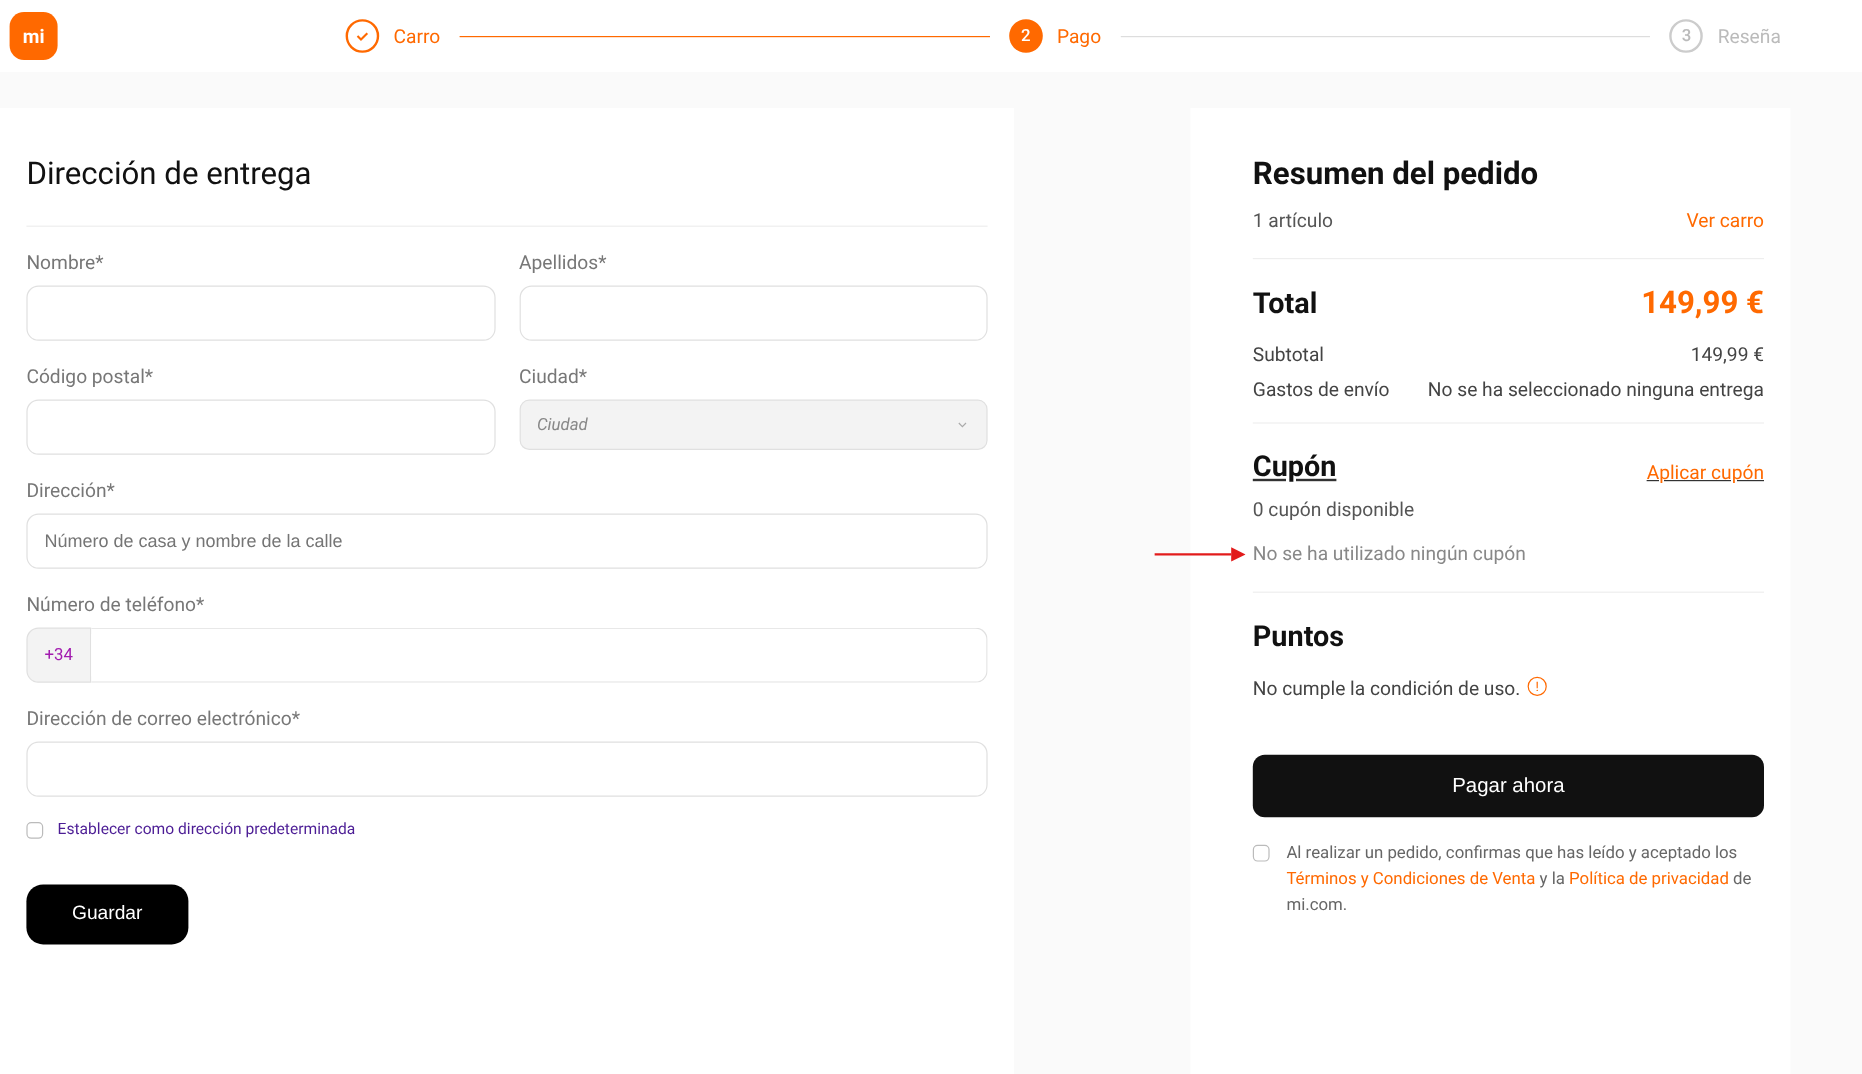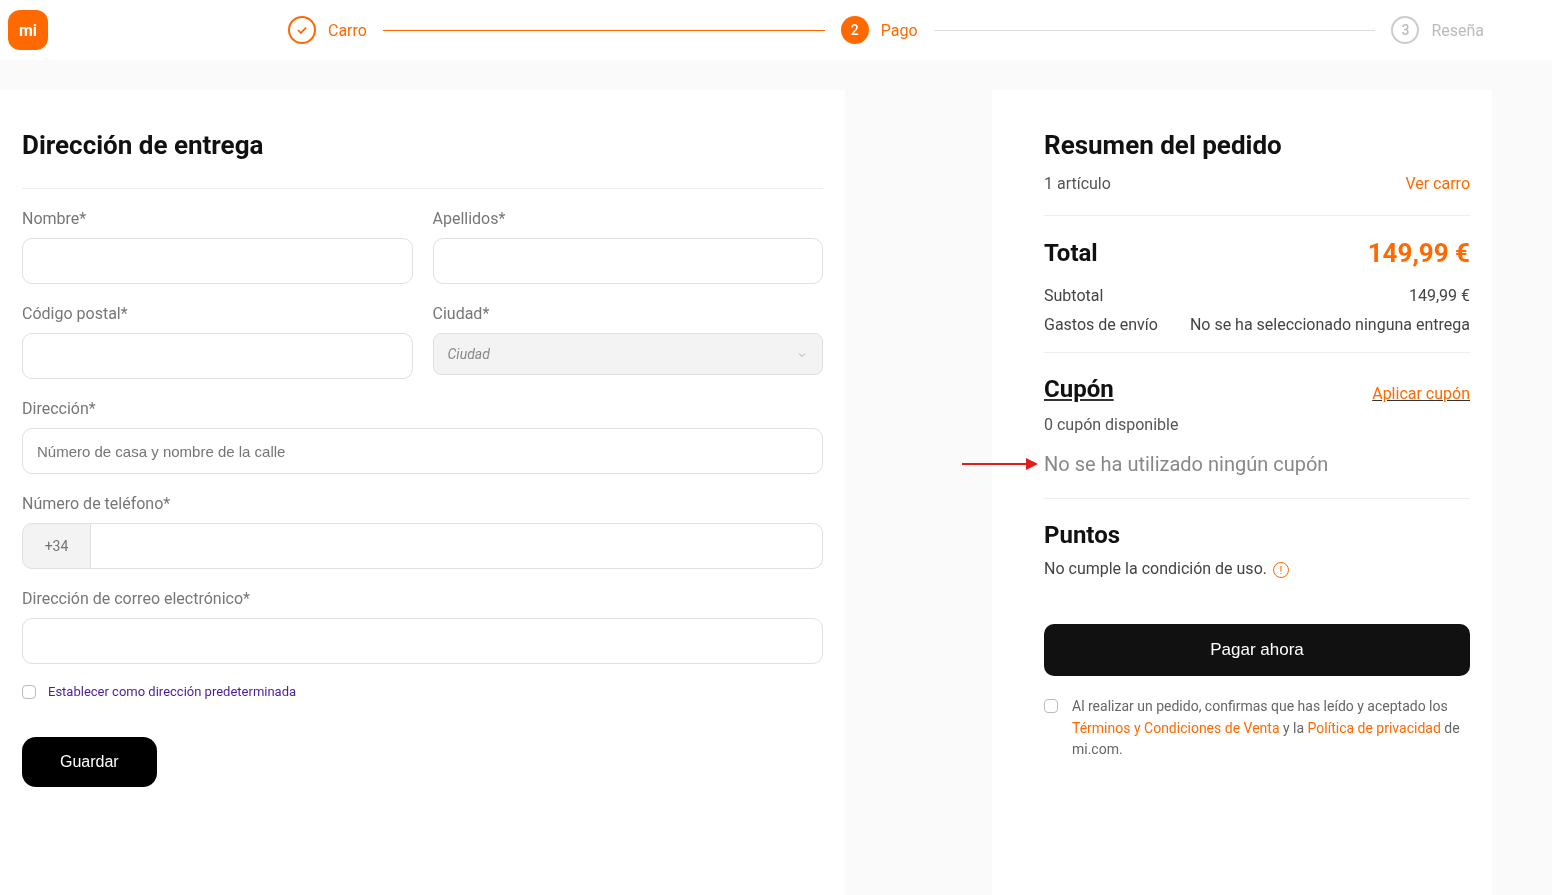--- a/index.html
+++ b/index.html
@@ -18,52 +18,52 @@
 .step-label.orange { color: #FF6900; }
 .step-label.gray { color: #bbb; }
 .connector { flex: 1; height: 1px; background: #ddd; margin: 0 16px; }
 .connector.active { background: #FF6900; }
 
 .main-wrap { display: flex; gap: 0; background: #fafafa; min-height: 840px; padding-top: 30px; }
 .left-panel { flex: 1; background: #fff; padding: 40px 22px 40px 22px; margin-left: 0; max-width: 845px; }
 .right-panel { width: 500px; background: #fff; padding: 40px 22px 40px 52px; margin-left: auto; margin-right: 60px; }
 .gap { width: 10px; background: #fafafa; }
 
-h1.section-title { font-size: 26px; font-weight: 700; color: #111; margin-bottom: 28px; }
+h1.section-title { font-size: 26px; font-weight: 400; color: #111; margin-bottom: 28px; }
 h2.section-title { font-size: 26px; font-weight: 700; color: #111; margin-bottom: 14px; }
 h2.sub-title { font-size: 24px; font-weight: 700; color: #111; }
 
 .hr { border: none; border-top: 1px solid #eee; margin: 0; }
 
 .form-row { display: flex; gap: 20px; margin-top: 20px; }
 .form-group { flex: 1; display: flex; flex-direction: column; }
 .form-group.full { width: 100%; }
 .form-label { font-size: 16px; color: #777; margin-bottom: 10px; }
 .text-input { height: 46px; border: 1px solid #e0e0e0; border-radius: 10px; padding: 0 14px; font-size: 15px; outline: none; background: #fff; }
 .select-input { height: 42px; border: 1px solid #e0e0e0; border-radius: 8px; padding: 0 14px; font-size: 14px; background: #f3f3f3; color: #888; display: flex; align-items: center; justify-content: space-between; font-style: italic; }
 .phone-row { display: flex; }
-.phone-prefix { width: 69px; height: 46px; border: 1px solid #e0e0e0; border-right: 1px solid #e0e0e0; border-radius: 10px 0 0 10px; background: #f3f3f3; display: flex; align-items: center; justify-content: center; font-size: 14px; color: #737373; }
+.phone-prefix { width: 54px; height: 46px; border: 1px solid #e0e0e0; border-right: 1px solid #e0e0e0; border-radius: 10px 0 0 10px; background: #f3f3f3; display: flex; align-items: center; justify-content: center; font-size: 14px; color: #a21caf; }
 .phone-input { flex: 1; height: 46px; border: 1px solid #e0e0e0; border-left: none; border-radius: 0 10px 10px 0; padding: 0 14px; font-size: 15px; outline: none; }
 
 .checkbox-row { display: flex; align-items: center; gap: 12px; margin-top: 20px; font-size: 13px; color: #4c1d95; }
 .checkbox { width: 14px; height: 14px; border: 1.5px solid #bbb; border-radius: 4px; }
 
 .save-btn { margin-top: 38px; background: #000; color: #fff; border: none; border-radius: 14px; padding: 16px 38px; font-size: 16px; font-weight: 500; cursor: pointer; }
 
 
 .summary-row { display: flex; justify-content: space-between; align-items: center; margin-bottom: 6px; }
 .link { color: #FF6900; font-size: 16px; cursor: pointer; }
 .muted { color: #555; font-size: 16px; }
 .total-row { display: flex; justify-content: space-between; align-items: center; margin: 22px 0 18px; }
 .total-price { color: #FF6900; font-size: 26px; font-weight: 700; }
 .detail-row { display: flex; justify-content: space-between; font-size: 16px; color: #444; margin-bottom: 10px; }
 .section-block { padding: 22px 0; }
 .coupon-header { display: flex; justify-content: space-between; align-items: flex-end; text-decoration: underline; }
-.coupon-note { color: #888; font-size: 20px; margin-top: 18px; }
-.points-note { color: #444; font-size: 16px; margin-top: 10px; display: flex; align-items: flex-end; gap: 6px; }
+.coupon-note { color: #888; font-size: 16px; margin-top: 18px; }
+.points-note { color: #444; font-size: 16px; margin-top: 20px; display: flex; align-items: flex-start; gap: 6px; }
 .info-icon { width: 16px; height: 16px; border: 1.5px solid #FF6900; border-radius: 50%; color: #FF6900; font-size: 11px; display: inline-flex; align-items: center; justify-content: center; }
 
 .pay-btn { width: 100%; background: #111; color: #fff; border: none; border-radius: 10px; padding: 16px 0; font-size: 17px; font-weight: 500; margin-top: 24px; cursor: pointer; }
 .terms-row { display: flex; gap: 14px; margin-top: 20px; font-size: 14px; color: #666; line-height: 1.55; }
 .terms-row .checkbox { flex-shrink: 0; margin-top: 3px; }
 .terms-link { color: #FF6900; }
 
 
 .arrow-wrap { position: relative; }
 .red-arrow { position: absolute; left: -82px; top: 50%; transform: translateY(-50%); }

